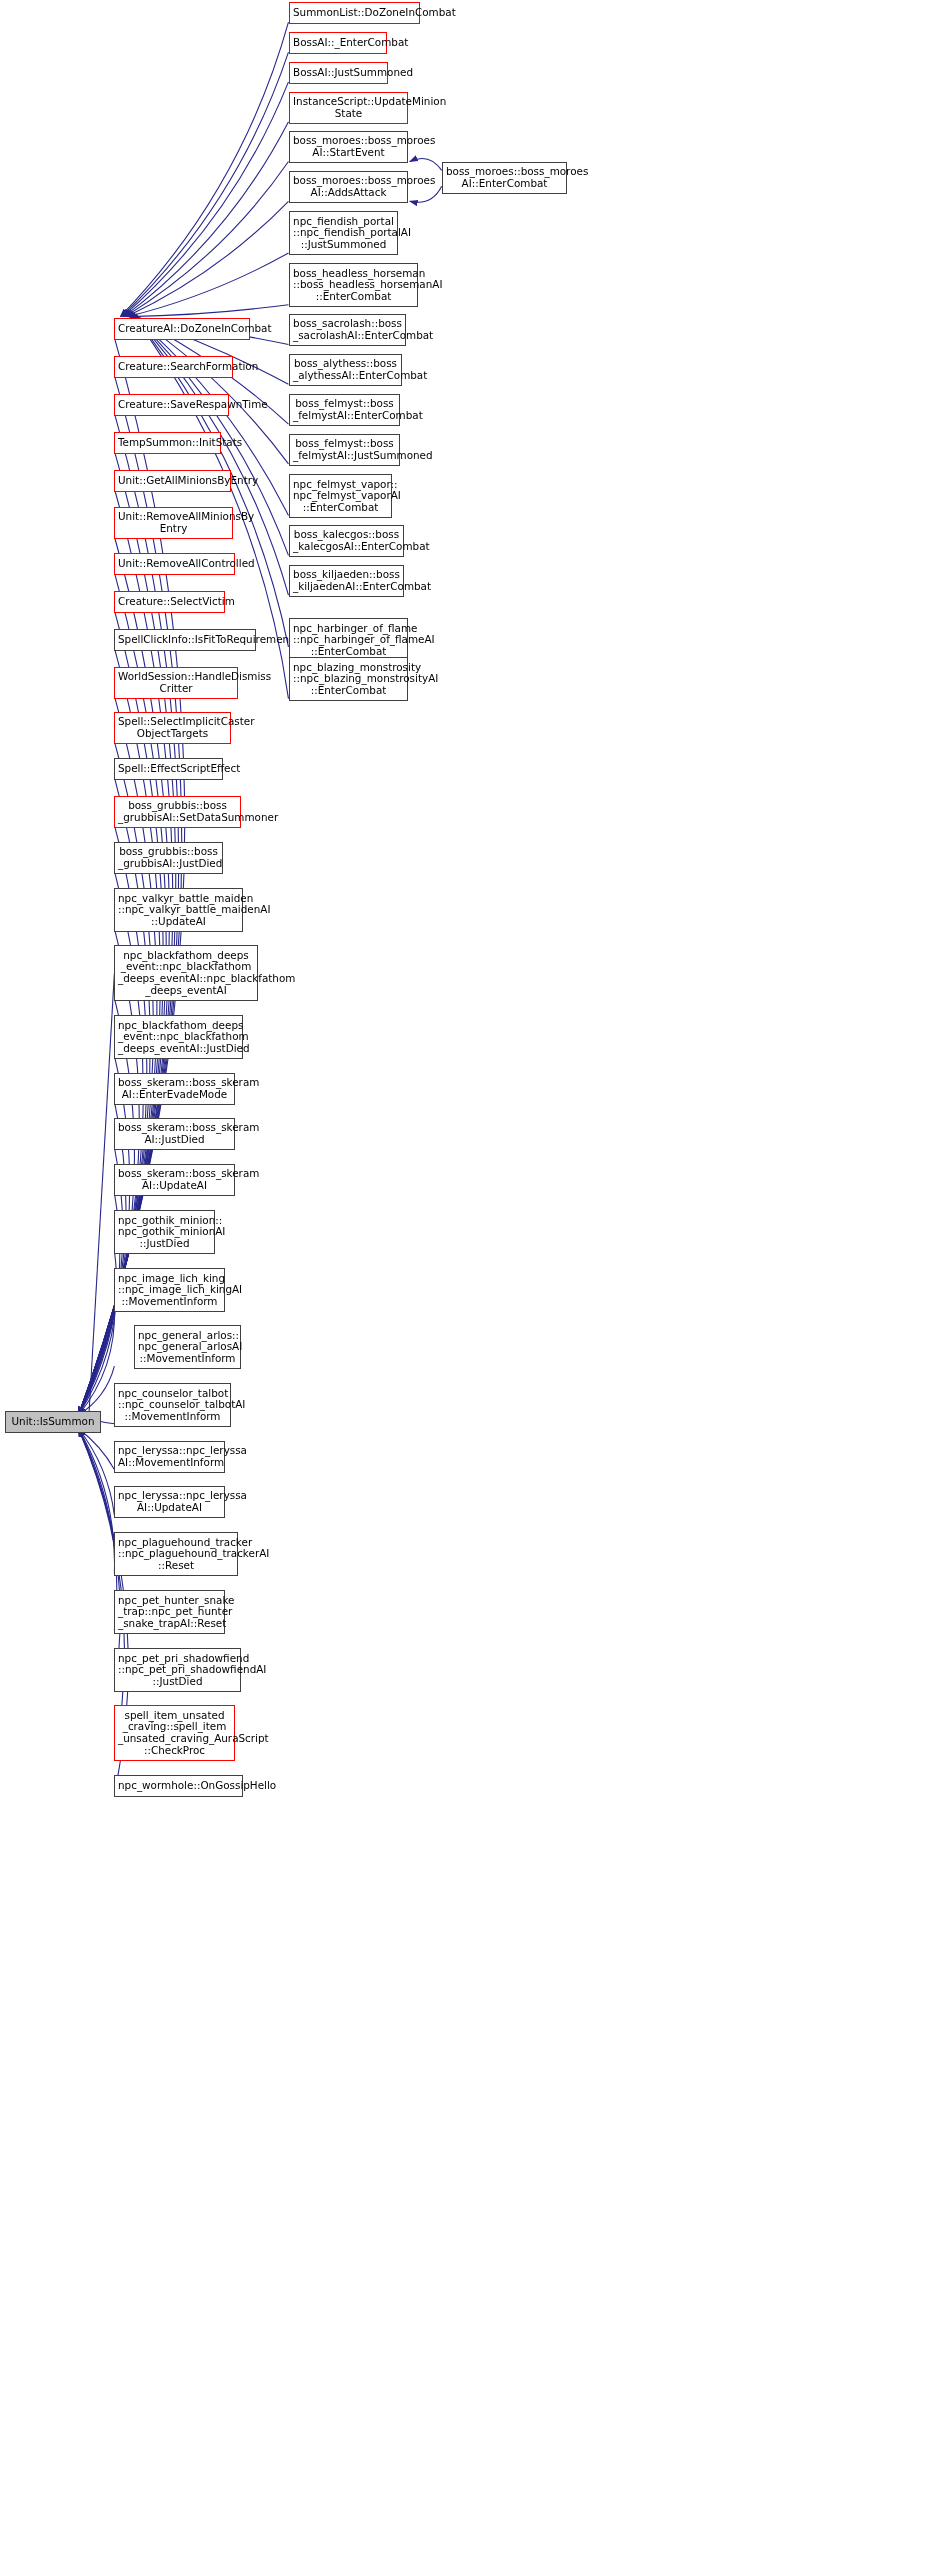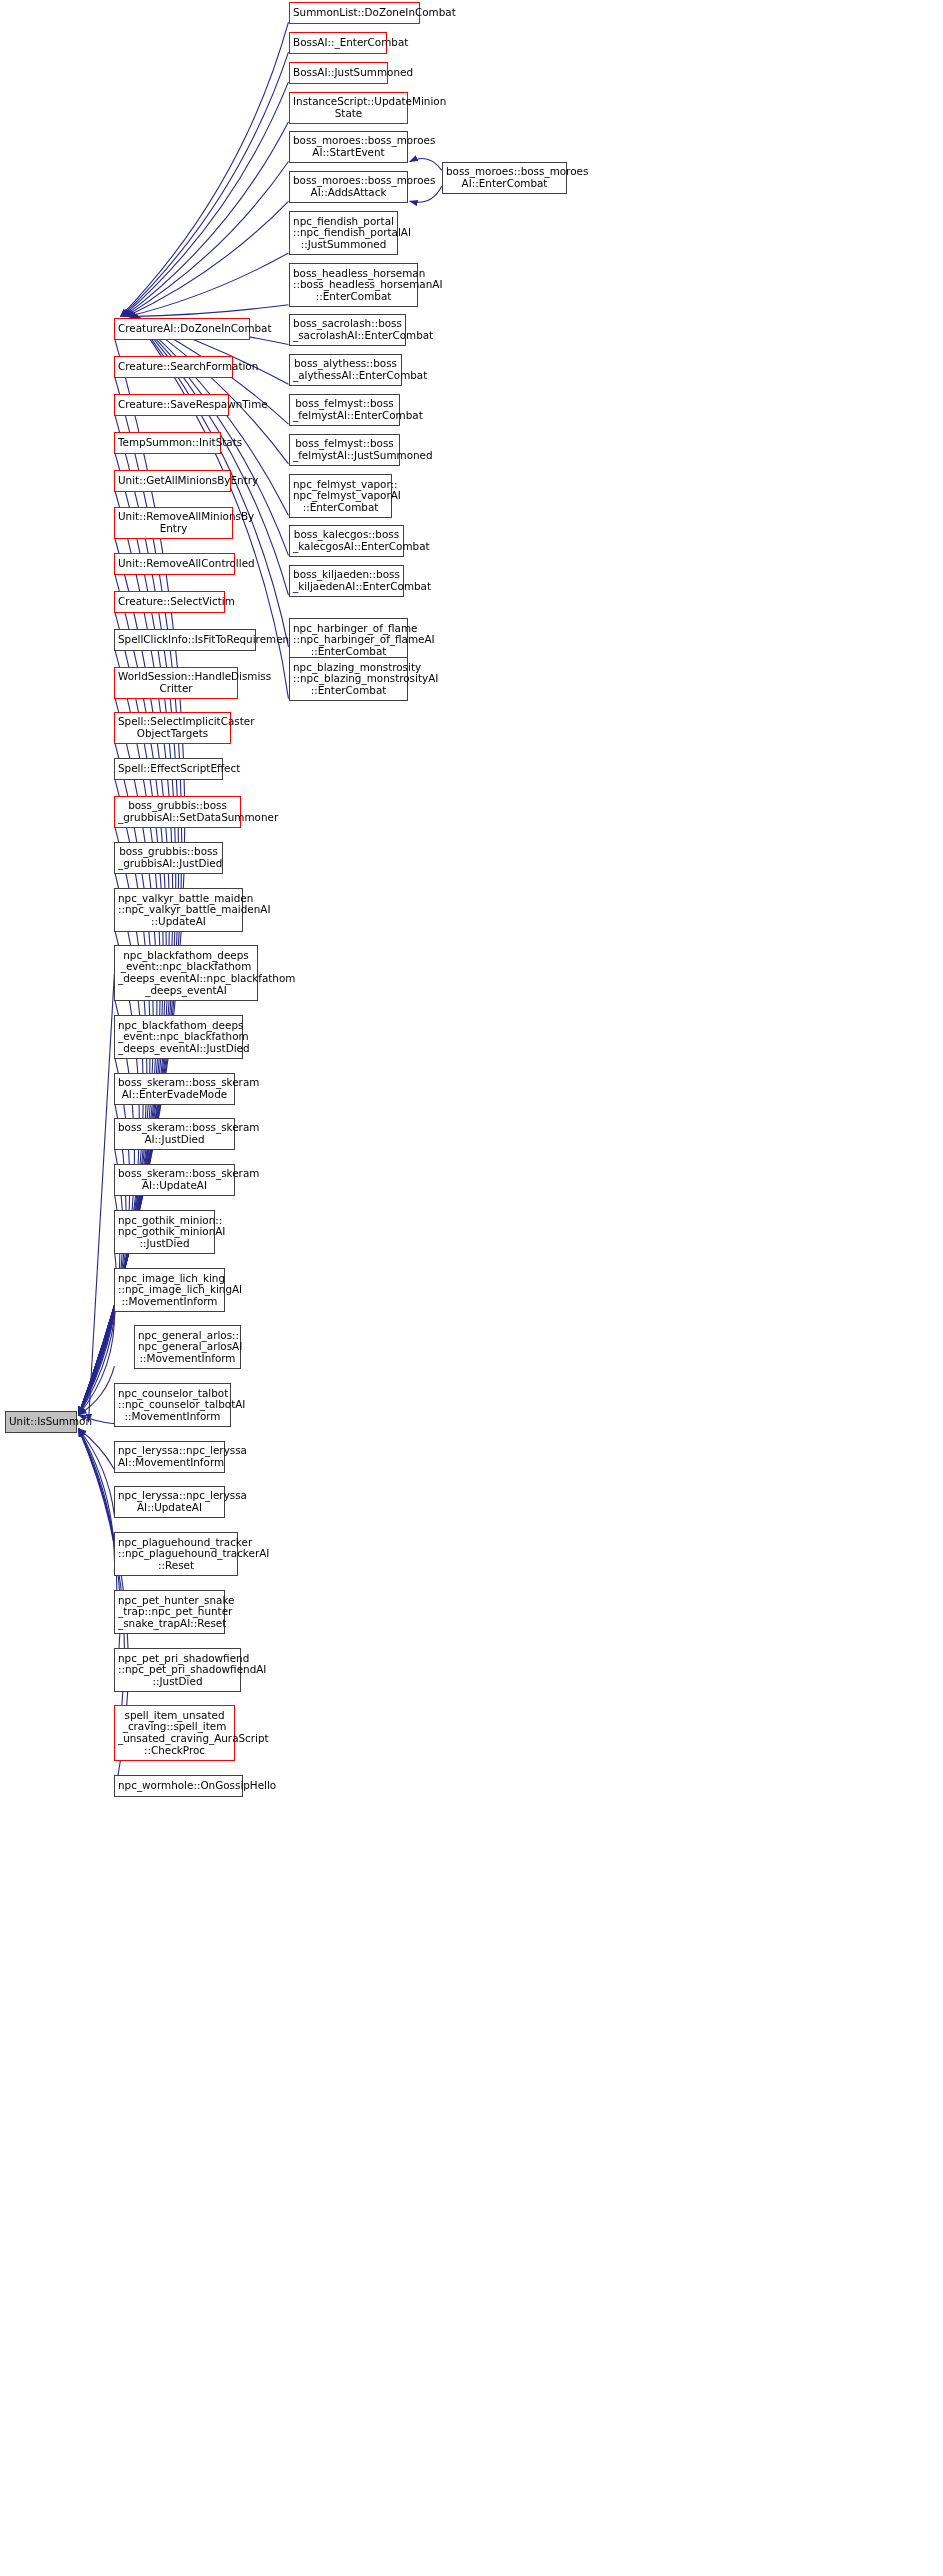--- a/index.html
+++ b/index.html
@@ -71,21 +71,21 @@
         <path d="M290,518 Q232.41845931481615,402.5631940310175 135,318"></path>
         <path d="M290,558 Q239.07884591260392,420.83449534810995 135,318"></path>
         <path d="M290,598 Q245.08102306705055,439.96407651645416 135,318"></path>
         <path d="M290,650 Q252.07903340494698,465.5218368139555 135,318"></path>
         <path d="M290,702 Q259.7555301693526,490.9255021451832 135,318"></path>
         <path d="M444,171 Q431.790438076856,153.02288683784542 412,162"></path>
         <path d="M444,187 Q433.94207426723005,207.17642510342415 412,202"></path>
         <path d="M115,978 L89,1429" stroke="#26268c" stroke-width="1.1" fill="none" marker-end="url(#ah)"></path>
       </g>
   </svg>
-<div class="node root" style="left: 5px; top: 1411px; width: 72px; height: 22px;">
+<div class="node root" style="left: 5px; top: 1411px; width: 96px; height: 22px;">
       <span>Unit::IsSummon</span>
     </div>
     <div class="node red" style="left: 114px; top: 318px; width: 136px; height: 22px;">
       <span>CreatureAI::DoZoneInCombat</span>
     </div>
     <div class="node red" style="left: 114px; top: 356px; width: 119px; height: 22px;">
       <span>Creature::SearchFormation</span>
     </div>
     <div class="node red" style="left: 114px; top: 394px; width: 115px; height: 22px;">
       <span>Creature::SaveRespawnTime</span>

